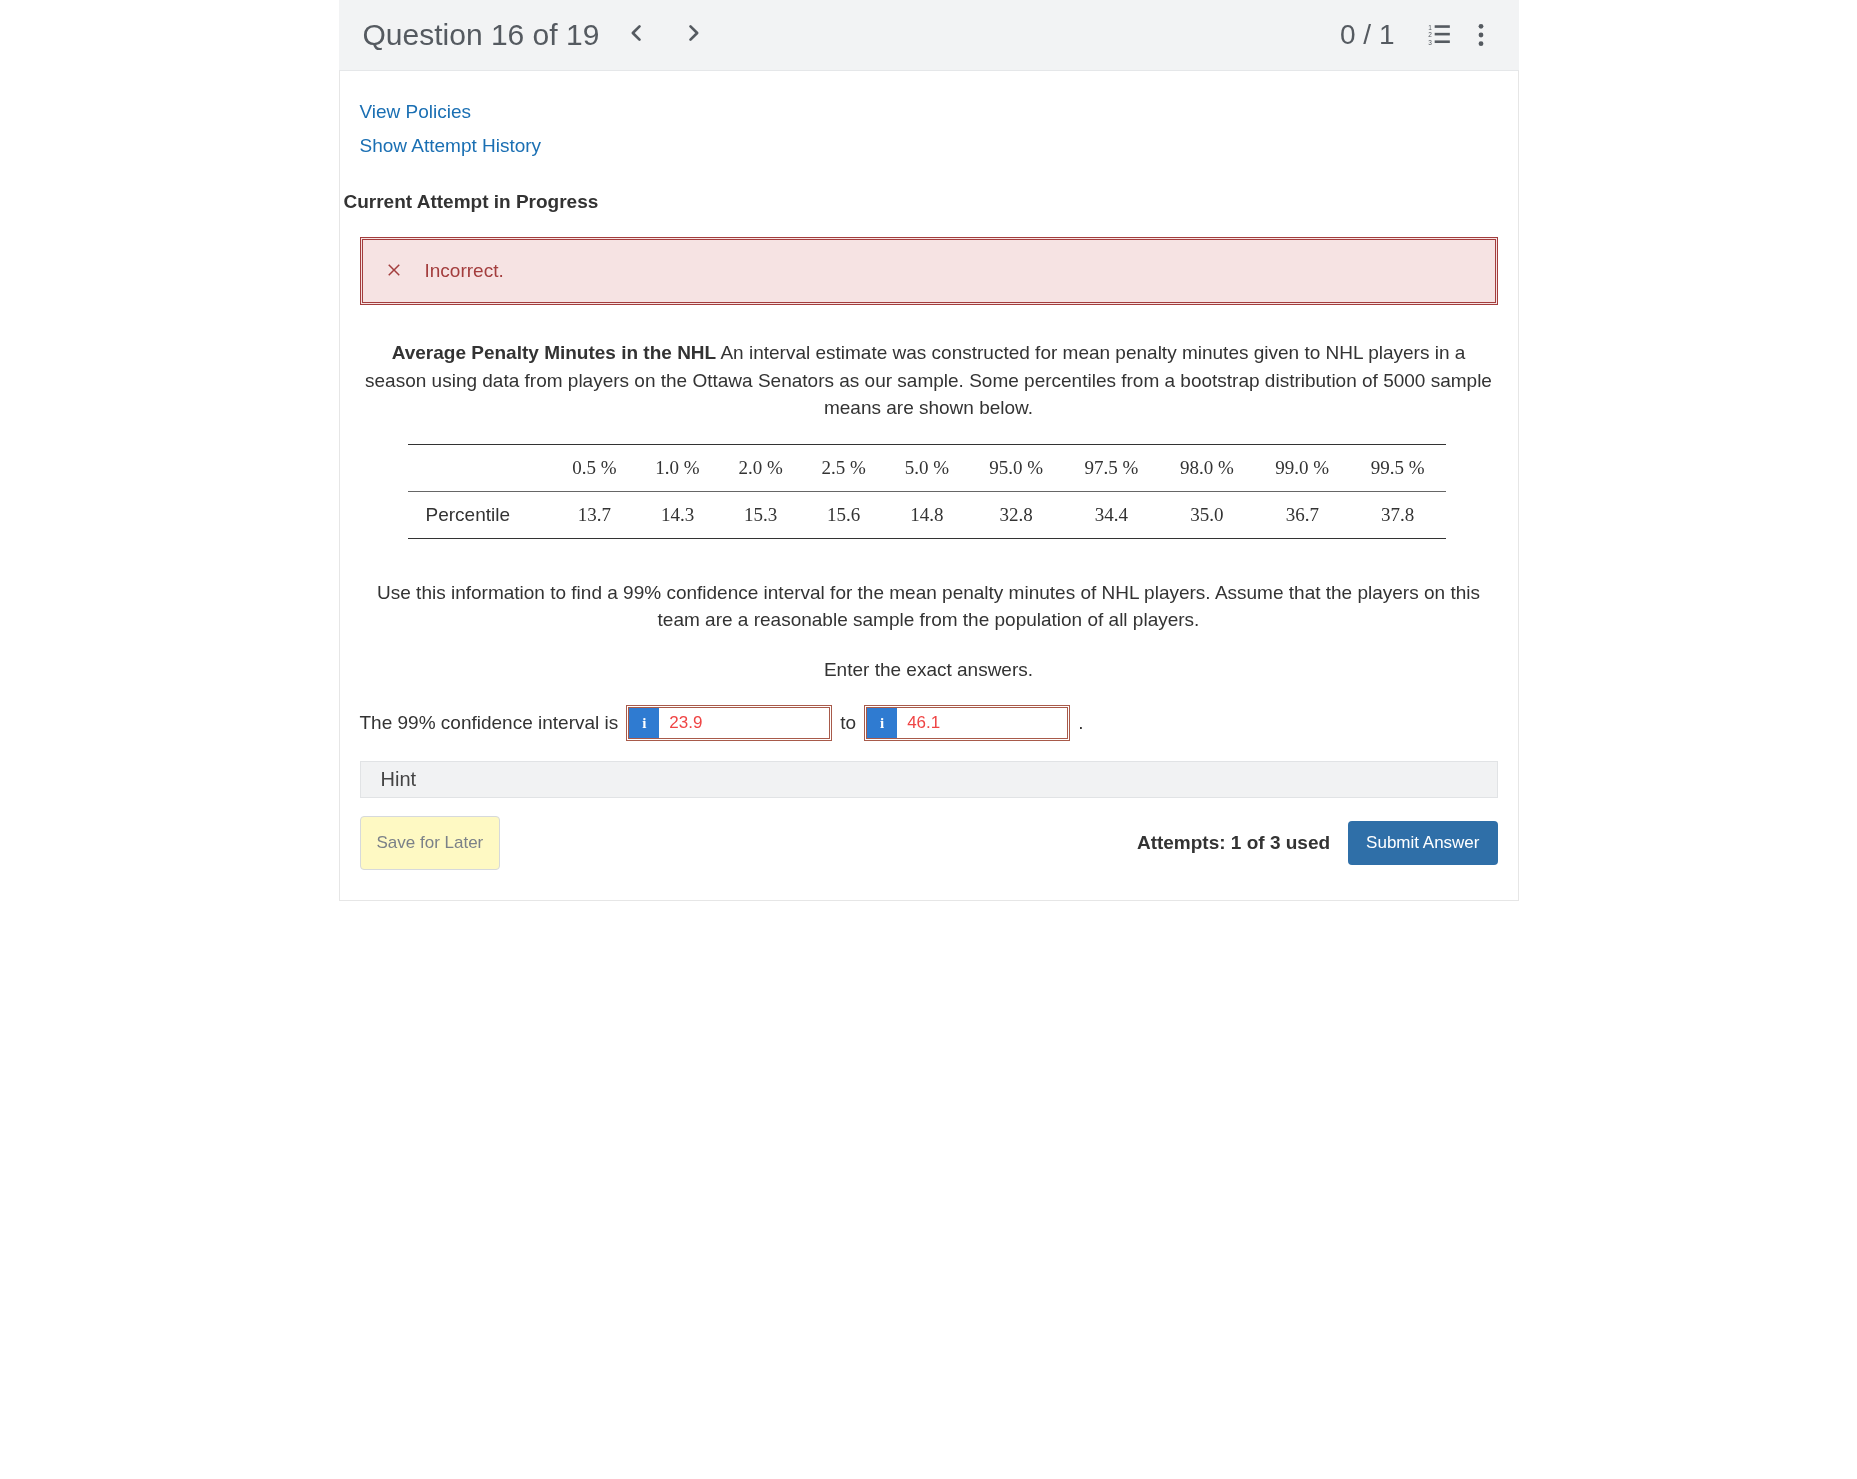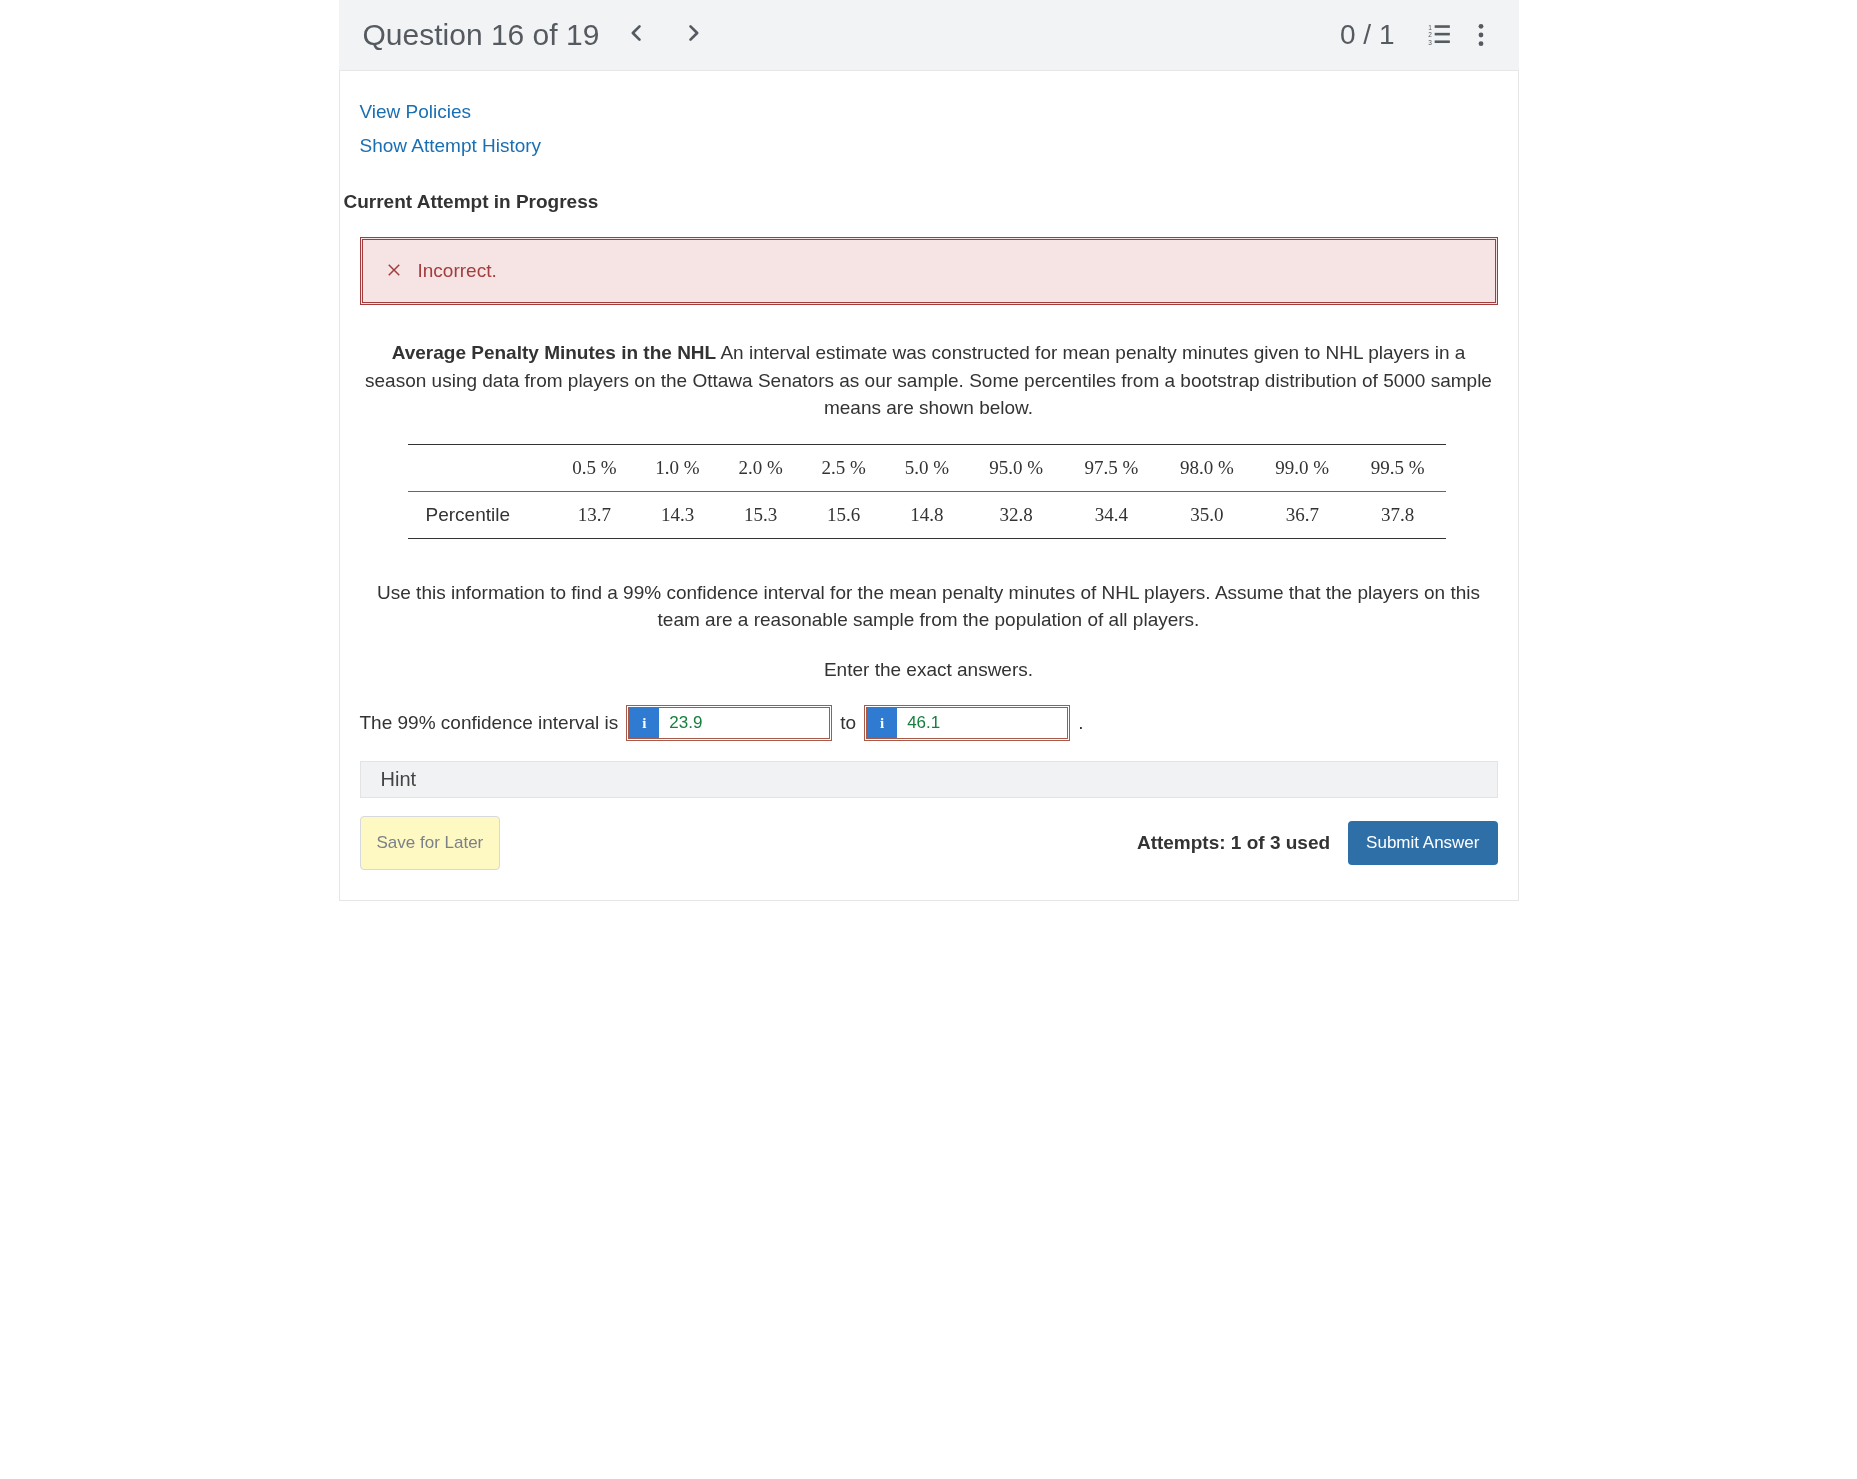--- a/index.html
+++ b/index.html
@@ -86,21 +86,21 @@
   .inner-pad { padding-left: 20px; padding-right: 20px; }
 
   
   .status-banner {
     border: 3px double #a33d3d;
     background: #f6e3e3;
     padding: 18px 22px;
     margin: 0 0 34px 0;
     display: flex;
     align-items: center;
-    gap: 15px;
+    gap: 22px;
   }
   .status-banner .x-icon {
     color: #a33d3d;
     font-size: 22px;
     font-weight: 700;
   }
   .status-banner .label {
     color: #a33d3d;
     font-size: 19px;
   }
@@ -171,21 +171,21 @@
     cursor: pointer;
     user-select: none;
   }
   .answer-input {
     border: none;
     outline: none;
     font-size: 17px;
     padding: 0 10px;
     width: 170px;
     background: #fff;
-    color: #15803d;
+    color: #ef4444;
   }
 
   
   .hint-bar {
     background: #f1f2f3;
     border: 1px solid #e1e3e5;
     padding: 6px 20px;
     font-size: 20px;
     color: #444;
     cursor: pointer;

